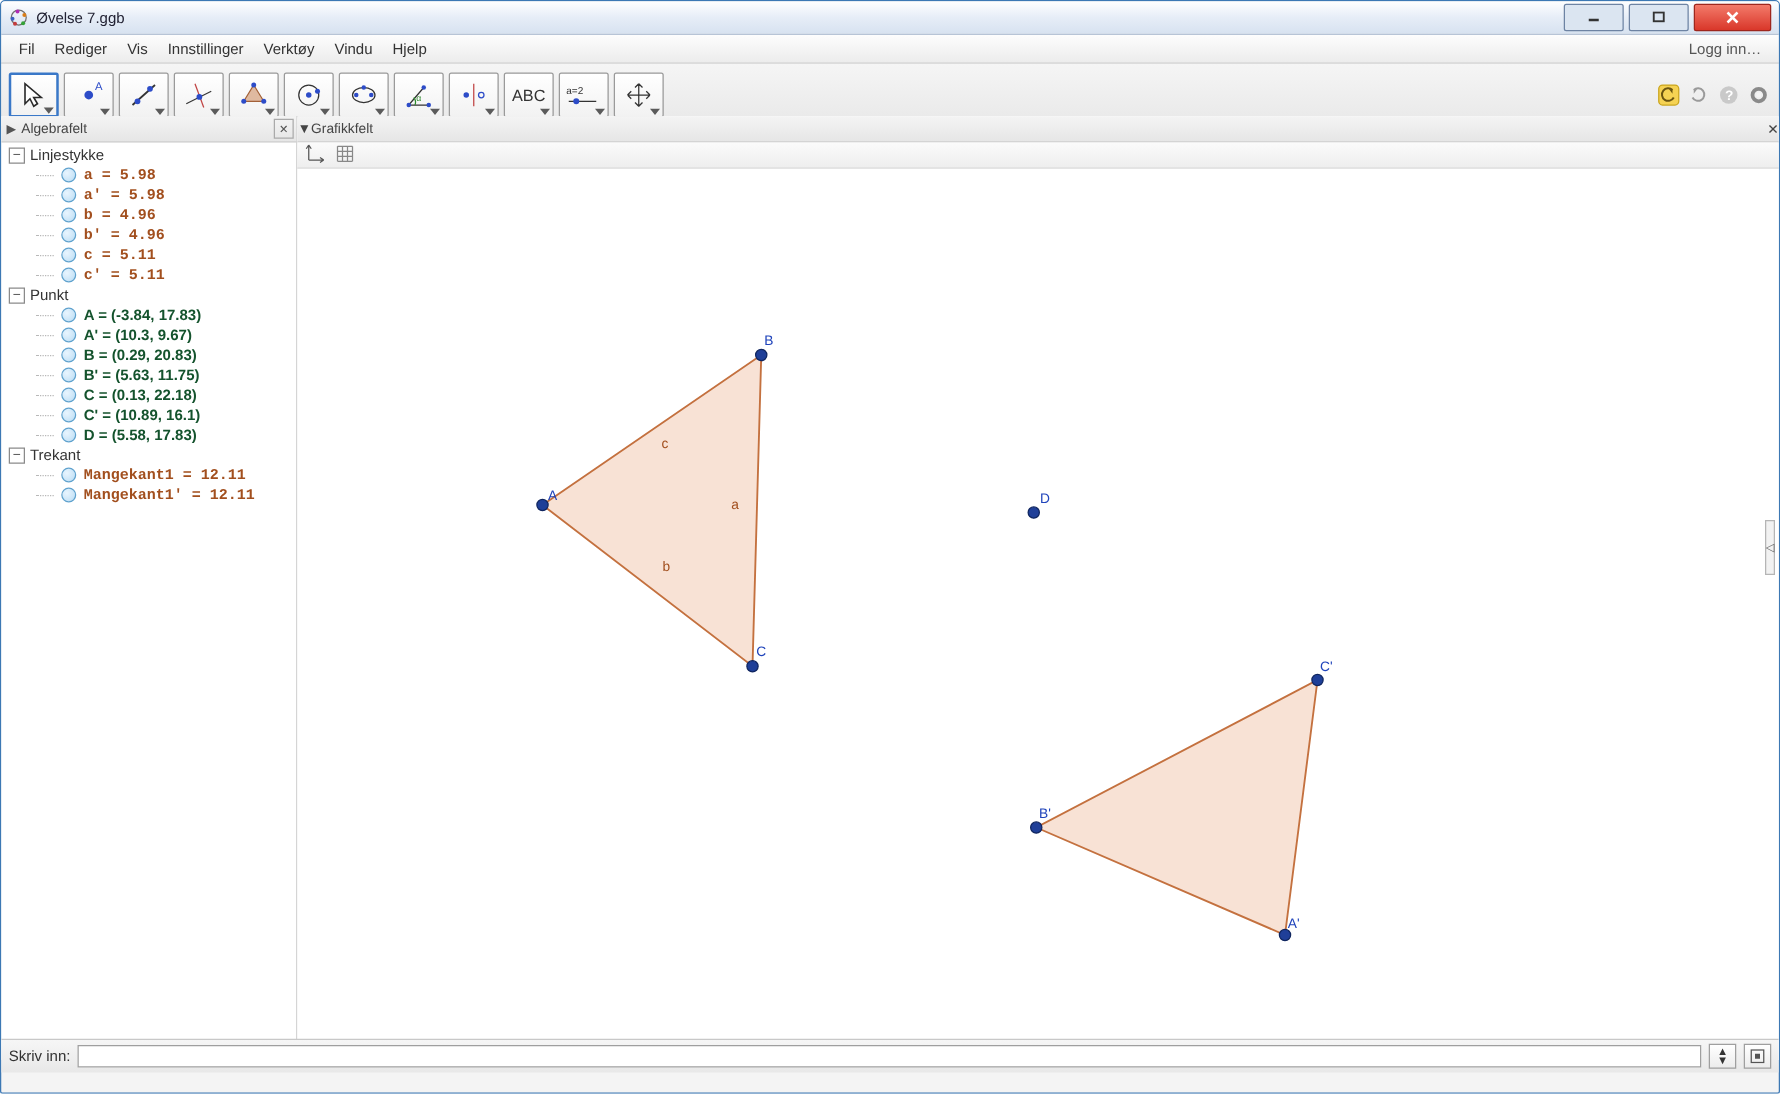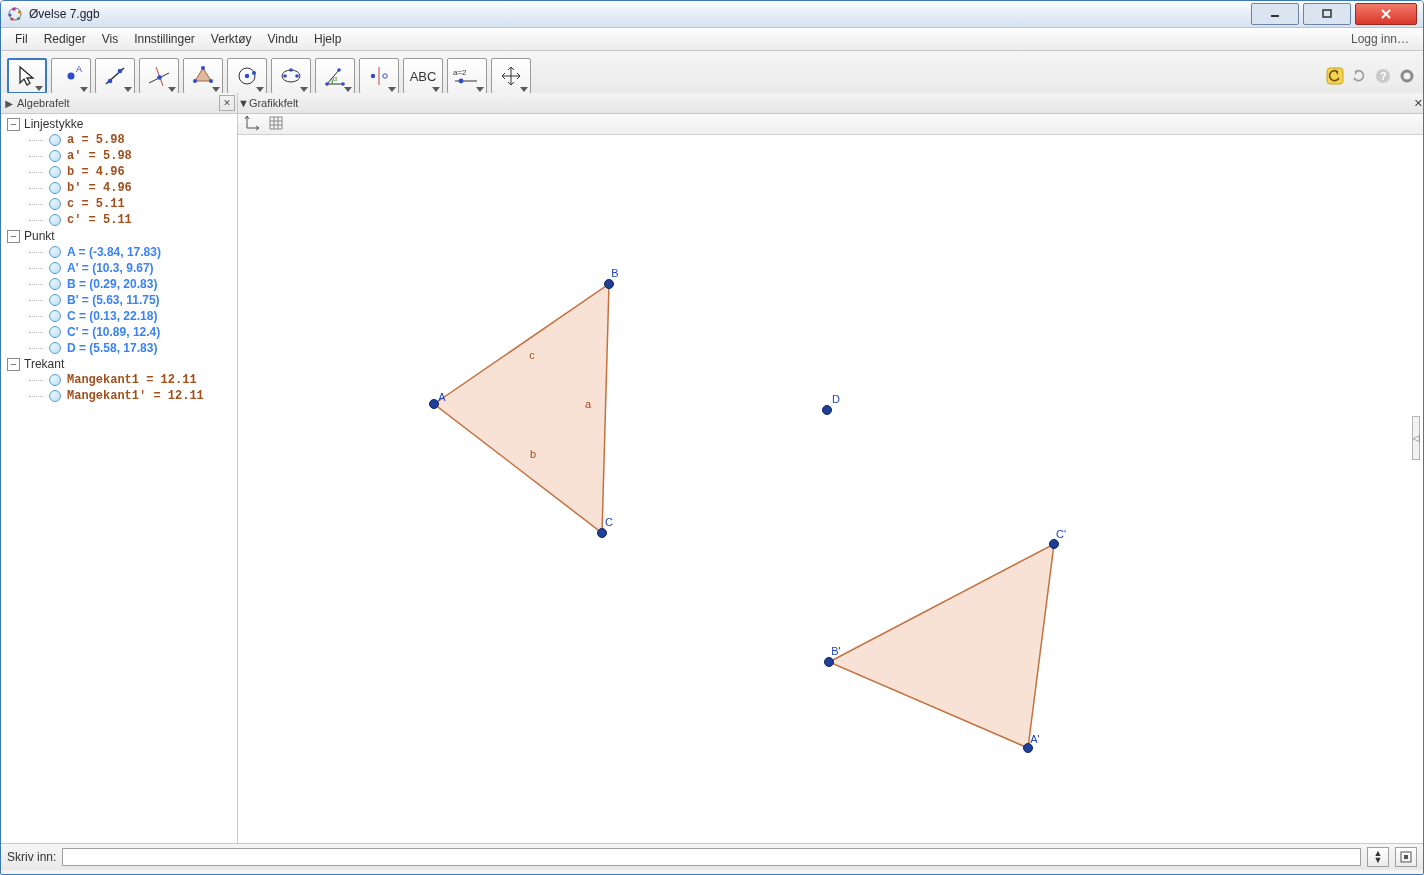--- a/index.html
+++ b/index.html
@@ -35,33 +35,33 @@
   .panelhead .close-x { margin-left:auto; width:14px; height:14px; border:1px solid #aaa; display:flex; align-items:center; justify-content:center; font-size:9px; color:#555; margin-right:2px; cursor:pointer; }
 
   .tree      { flex:1; overflow:auto; padding:2px 0 2px 4px; font-size:12px; }
   .tgroup    { display:flex; align-items:center; color:#333; padding:1px 2px; }
   .tgroup .mp{ width:11px; height:11px; border:1px solid #8a8a8a; display:flex; align-items:center; justify-content:center; font-size:11px; line-height:0; color:#555; margin-right:4px; }
   .titem     { display:flex; align-items:center; padding:0 2px 0 24px; line-height:16px; }
   .dotline   { width:18px; height:12px; position:relative; margin-right:2px; }
   .dotline:before { content:""; position:absolute; top:6px; left:0; width:14px; border-top:1px dotted #b8b8b8; }
   .bullet    { width:10px; height:10px; border-radius:50%; background:radial-gradient(circle at 35% 35%, #e8f5ff, #badcf3); border:1px solid #5fa2ce; margin-right:6px; flex:0 0 auto; }
   .val-brown { color:#a24f1e;font-family:Liberation Mono, monospace; }
-  .val-blue  { color:#3b82f6; }
+  .val-blue  { color:#14532d; }
   .val-bold  { font-weight:bold; }
 
   .rightpanel{ flex:1; display:flex; flex-direction:column; background:#fff; }
   .panelhead2{ height:20px; background:linear-gradient(#f4f4f4,#e6e6e6); border-bottom:1px solid #c8c8c8; display:flex; align-items:center; font-size:11px; color:#444; }
   .subtoolbar{ height:20px; background:linear-gradient(#fbfbfb,#eeeeee); border-bottom:1px solid #d0d0d0; display:flex; align-items:center; padding:0 6px; gap:8px; }
   .gview     { flex:1; position:relative; overflow:hidden; background:#fff; }
 
   
   .sidegrip  { position:absolute; right:3px; top:50%; transform:translateY(-50%); width:6px; height:42px; border:1px solid #b5b5b5; background:#f2f2f2; display:flex; align-items:center; justify-content:center; font-size:9px; color:#666; cursor:pointer; }
 
   
-  .inputbar  { position:absolute; left:0; right:0; bottom:4px; height:26px; background:linear-gradient(#f6f6f6,#e8e8e8); border-top:1px solid #c8c8c8; display:flex; align-items:center; padding:0 6px; gap:6px; }
+  .inputbar  { position:absolute; left:0; right:0; bottom:16px; height:26px; background:linear-gradient(#f6f6f6,#e8e8e8); border-top:1px solid #c8c8c8; display:flex; align-items:center; padding:0 6px; gap:6px; }
   .inputbar label { color:#333; }
   .tinput    { flex:1; height:18px; border:1px solid #9f9f9f; background:#fff; padding:0 4px; box-sizing:border-box; font-size:12px; }
   .iconbtn   { width:20px; height:18px; border:1px solid #9f9f9f; background:linear-gradient(#ffffff,#ececec); display:flex; align-items:center; justify-content:center; cursor:pointer; }
 
   
   .gpt       { position:absolute; width:8px; height:8px; border-radius:50%; background:#1f3f98; border:1px solid #0f255f; transform:translate(-50%,-50%); }
   .glabel    { position:absolute; font-size:11px; color:#2044bb; transform:translate(-50%,-50%); }
   .elabel    { position:absolute; font-size:11px; color:#a24f1e; transform:translate(-50%,-50%); }
 
   svg.trisvg { position:absolute; left:0; top:0; }
@@ -319,21 +319,21 @@
             <span class="val-blue val-bold">B' = (5.63, 11.75)</span>
           </div>
           <div class="titem">
             <span class="dotline"></span>
             <span class="bullet"></span>
             <span class="val-blue val-bold">C = (0.13, 22.18)</span>
           </div>
           <div class="titem">
             <span class="dotline"></span>
             <span class="bullet"></span>
-            <span class="val-blue val-bold">C' = (10.89, 12.4)</span>
+            <span class="val-blue val-bold">C' = (10.89, 16.1)</span>
           </div>
           <div class="titem">
             <span class="dotline"></span>
             <span class="bullet"></span>
             <span class="val-blue val-bold">D = (5.58, 17.83)</span>
           </div>
           <div class="tgroup">
             <span class="mp">−</span>
             <span>Trekant</span>
           </div>

